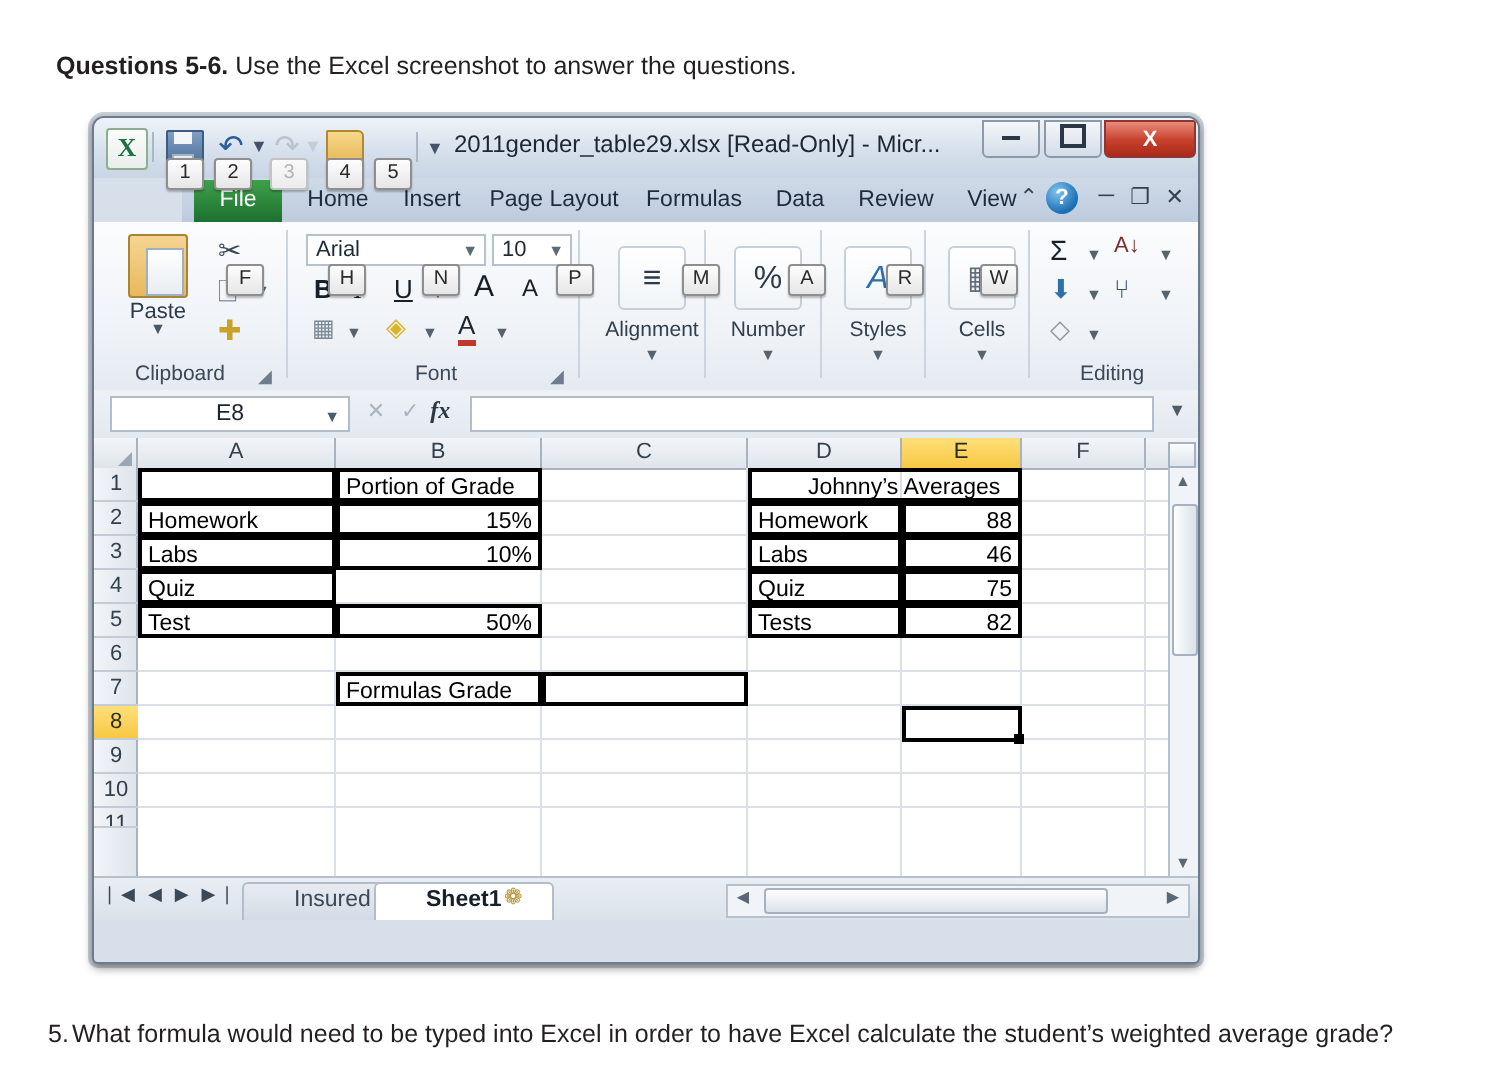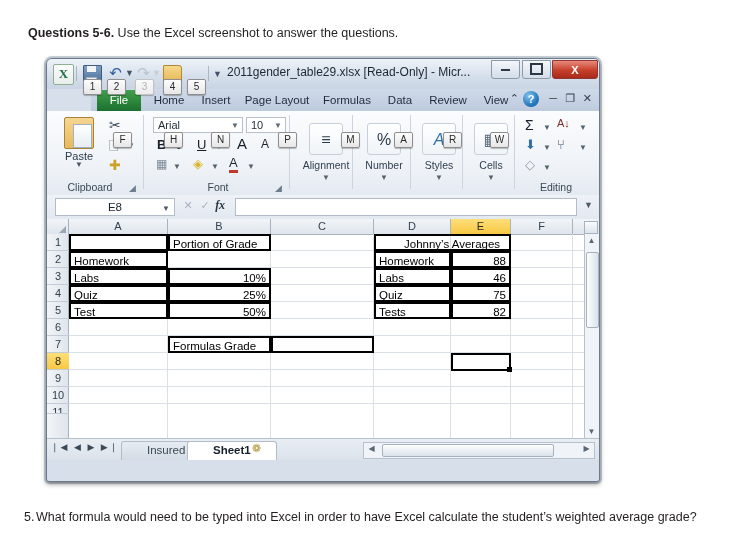--- a/index.html
+++ b/index.html
@@ -494,30 +494,30 @@
         <div class="gline-h" style="top:118px;"></div>
         <div class="gline-h" style="top:135px;"></div>
         <div class="gline-h" style="top:152px;"></div>
         <div class="gline-h" style="top:169px;"></div>
 
         <div class="cell bx l" style="left:0px;   top:0px; width:99px;"></div>
         <div class="cell bx l" style="left:99px;  top:0px; width:103px;">Portion of Grade</div>
         <div class="cell bx l" style="left:305px; top:0px; width:137px;padding-left:28px;">Johnny’s Averages</div>
 
         <div class="cell bx l" style="left:0px;   top:17px; width:99px;">Homework</div>
+        <div class="cell bx r" style="left:99px;  top:17px; width:103px;">15%</div>
         <div class="cell bx l" style="left:305px; top:17px; width:77px;">Homework</div>
         <div class="cell bx r" style="left:382px; top:17px; width:60px;">88</div>
 
         <div class="cell bx l" style="left:0px;   top:34px; width:99px;">Labs</div>
         <div class="cell bx r" style="left:99px;  top:34px; width:103px;">10%</div>
         <div class="cell bx l" style="left:305px; top:34px; width:77px;">Labs</div>
         <div class="cell bx r" style="left:382px; top:34px; width:60px;">46</div>
 
         <div class="cell bx l" style="left:0px;   top:51px; width:99px;">Quiz</div>
-        <div class="cell bx r" style="left:99px;  top:51px; width:103px;">25%</div>
         <div class="cell bx l" style="left:305px; top:51px; width:77px;">Quiz</div>
         <div class="cell bx r" style="left:382px; top:51px; width:60px;">75</div>
 
         <div class="cell bx l" style="left:0px;   top:68px; width:99px;">Test</div>
         <div class="cell bx r" style="left:99px;  top:68px; width:103px;">50%</div>
         <div class="cell bx l" style="left:305px; top:68px; width:77px;">Tests</div>
         <div class="cell bx r" style="left:382px; top:68px; width:60px;">82</div>
 
         <div class="cell bx l" style="left:99px;  top:102px; width:103px;">Formulas Grade</div>
         <div class="cell bx l" style="left:202px; top:102px; width:103px;"></div>

